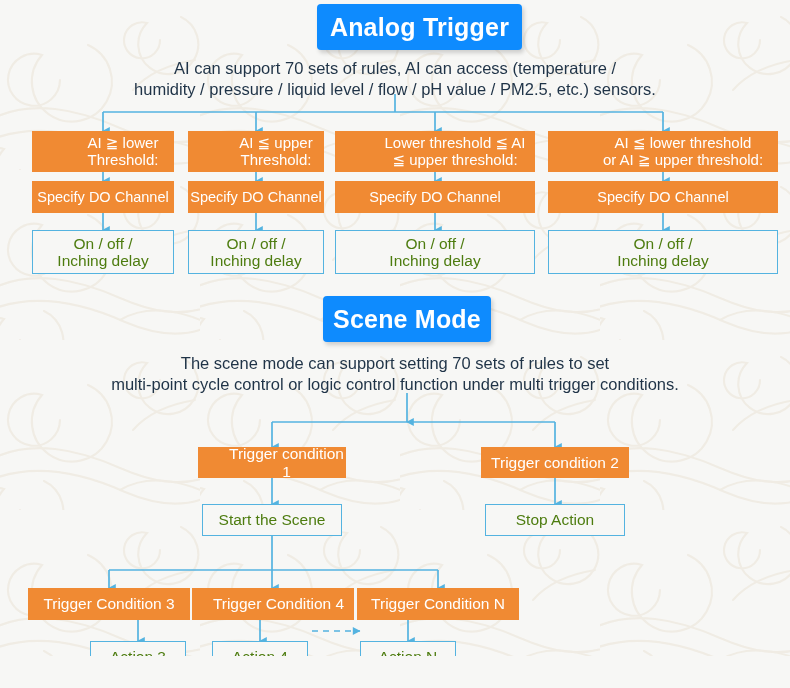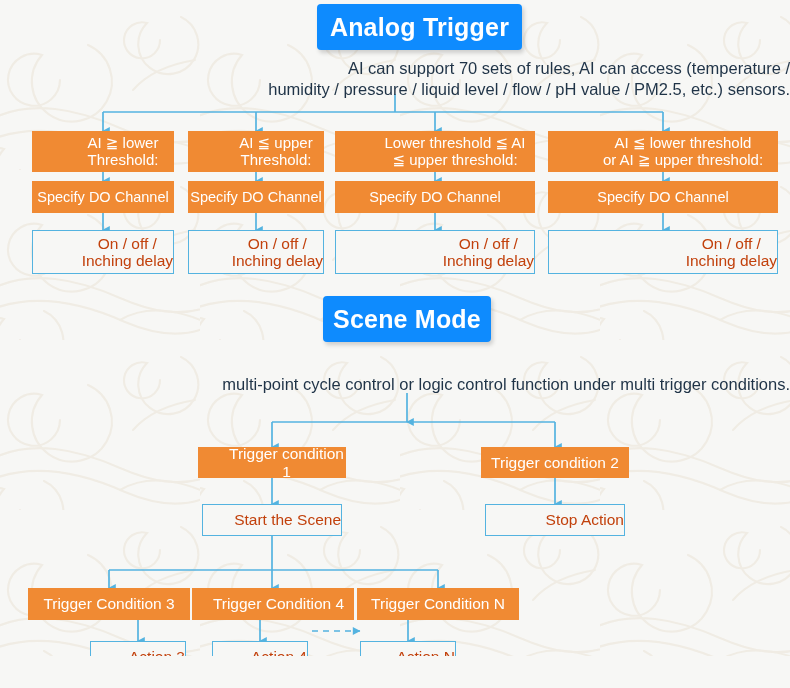--- a/index.html
+++ b/index.html
@@ -53,21 +53,21 @@
     border-radius: 4px;
     font-size: 25px;
     font-weight: 600;
     letter-spacing: .2px;
     box-shadow: 2px 3px 4px rgba(0,0,0,0.17);
   }
 
   
   .para {
     position: absolute;
-    text-align: right;
+    text-align: center;
     color: #1f3347;
     font-size: 16.5px;
     line-height: 1.35;
     width: 790px;
     left: 0;
   }
 
   
   .orange {
     background: #f08a33;
@@ -82,23 +82,22 @@
     font-size: 14.5px;
   }
   .orange.trig {
     font-size: 15.5px;
   }
 
   
   .outline {
     background: #f7f7f5;
     border: 1.4px solid #54b3e0;
-    color: #c2410c;
+    color: #4d7c0f;
     font-size: 15.5px;
-    justify-content: flex-end;
   }
   .outline.onoff { font-size: 15.5px; }
 </style>
 </head>
 <body>
 
 <div id="page">
 
   <svg id="watermark" viewBox="0 0 790 688" xmlns="http://www.w3.org/2000/svg" aria-hidden="true">
     <defs>
@@ -226,20 +225,21 @@
   <div class="node orange do" style="left:548px; top:181px; width:230px; height:32px;">Specify DO Channel</div>
   <div class="node outline onoff" style="left:548px; top:230px; width:230px; height:44px;">
     <span>
       <span>On / off /</span><br>
       <span>Inching delay</span>
     </span>
   </div>
 
   <div class="node title-chip" style="left:323px; top:296px; width:168px; height:46px;">Scene Mode</div>
 
+  <div class="para" style="top:352px;">The scene mode can support setting 70 sets of rules to set</div>
   <div class="para" style="top:373px;">multi-point cycle control or logic control function under multi trigger conditions.</div>
 
   <div class="node orange trig" style="left:198px; top:447px; width:148px; height:31px;padding-left:29px;">Trigger condition 1</div>
   <div class="node orange trig" style="left:481px; top:447px; width:148px; height:31px;">Trigger condition 2</div>
 
   <div class="node outline" style="left:202px; top:504px; width:140px; height:32px;">Start the Scene</div>
   <div class="node outline" style="left:485px; top:504px; width:140px; height:32px;">Stop Action</div>
 
   <div class="node orange trig" style="left:28px; top:588px; width:162px; height:32px;">Trigger Condition 3</div>
   <div class="node orange trig" style="left:192px; top:588px; width:162px; height:32px;padding-left:11px;">Trigger Condition 4</div>

